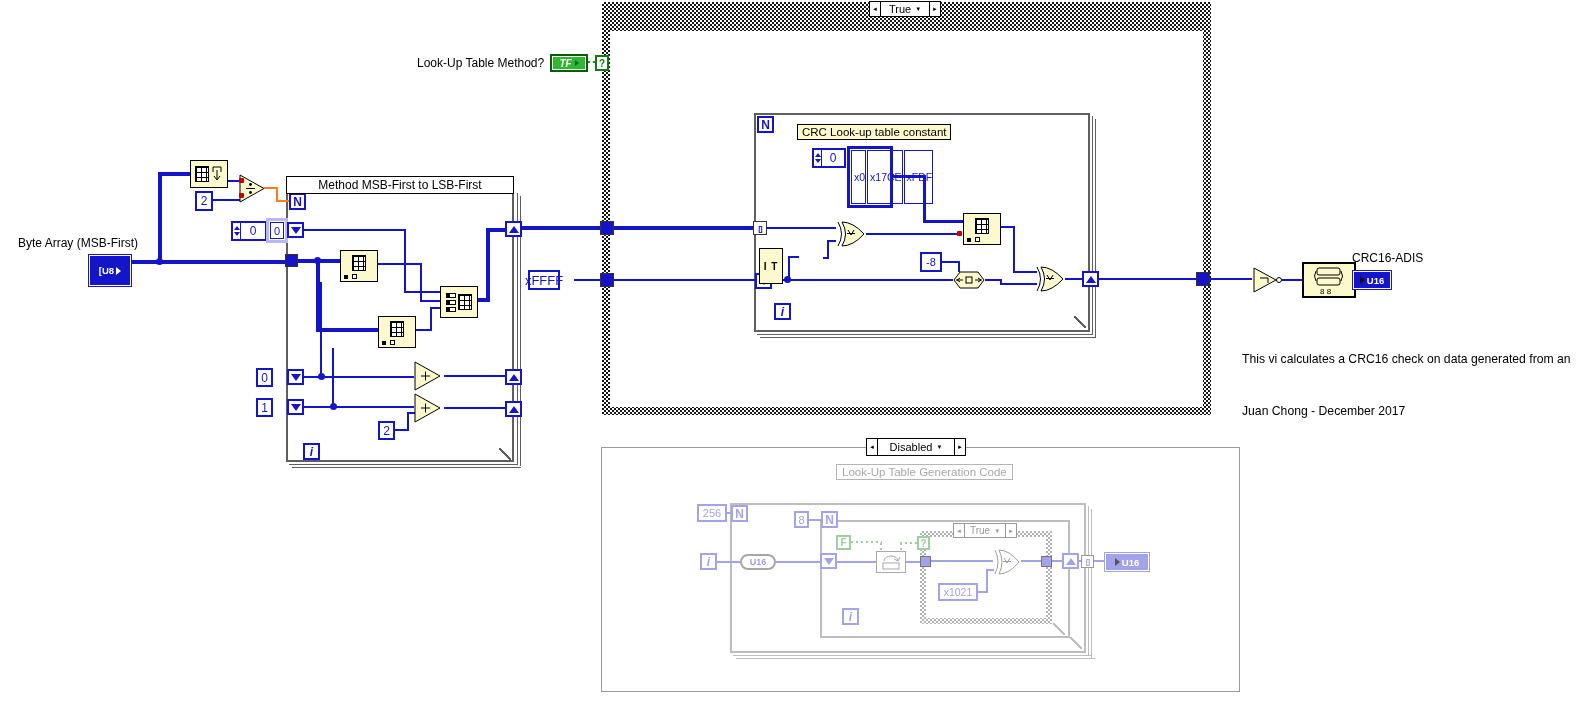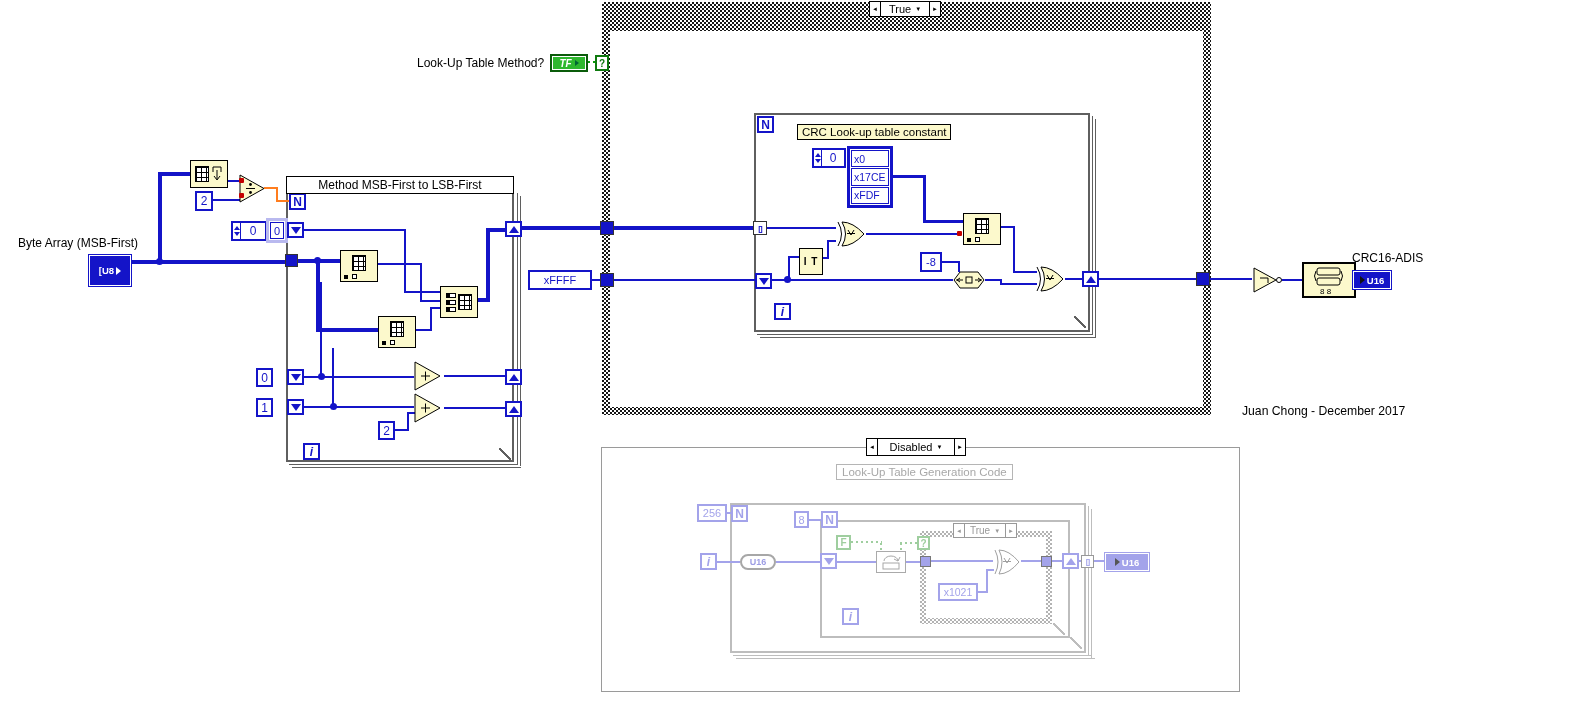--- a/index.html
+++ b/index.html
@@ -69,21 +69,21 @@
   .spcol{width:8px;height:100%;border-right:1px solid var(--blue);display:flex;flex-direction:column;
          align-items:center;justify-content:space-evenly}
   .su{width:0;height:0;border-left:3px solid transparent;border-right:3px solid transparent;border-bottom:4px solid var(--blue)}
   .sd{width:0;height:0;border-left:3px solid transparent;border-right:3px solid transparent;border-top:4px solid var(--blue)}
   .spval{flex:1;text-align:center}
   .init2{position:absolute;border:3px solid #b9b9ef;background:#fff;padding:1px;z-index:4}
   .init2 .in2{width:100%;height:100%;border:1px solid var(--blue);color:var(--blue);display:flex;
               align-items:center;justify-content:center;font-size:11px}
   
   .arrconst{position:absolute;border:3px solid var(--blue);background:#fff;z-index:4;display:flex;
-            flex-direction:column;padding:1px;gap:1px}
+            padding:1px;gap:1px}
   .cell{flex:1;border:1px solid var(--blue);color:var(--blue);font-size:10.5px;display:flex;
         align-items:center;padding-left:2px}
   
   .bool{position:absolute;border:2px solid #0a5c0a;background:#fff;padding:1px;z-index:4}
   .bool .in{background:#2eb82e;width:100%;height:100%;display:flex;align-items:center;justify-content:center;
             gap:2px;color:#fff;font-size:10px;font-weight:bold;font-style:italic}
   .playG{width:0;height:0;border-top:3px solid transparent;border-bottom:3px solid transparent;border-left:4px solid #063;margin-left:1px}
   .qterm{position:absolute;border:2px solid #0f7a0f;background:#fff;color:#0f7a0f;font-size:10px;font-weight:bold;
          display:flex;align-items:center;justify-content:center;z-index:6}
   .gq{border-color:#9fce9f;color:#9fce9f}
@@ -259,21 +259,21 @@
       <path d="M7,15 h9 M11.5,10.5 v9" stroke="#000" fill="none"></path>
   </svg>
   <svg class="svgnode" style="left:414px;top:393px" width="28" height="30">
     <polygon points="1,1 1,29 26,15" fill="#fcf9cc" stroke="#000"></polygon>
       <path d="M7,15 h9 M11.5,10.5 v9" stroke="#000" fill="none"></path>
   </svg>
 
   <div class="wh tk" style="left:522px;top:226px;width:80px"></div>
   <div class="tun" style="left:600px;top:221px;width:14px;height:14px"></div>
   <div class="wh tk" style="left:614px;top:226px;width:139px"></div>
-  <div class="const" style="left:528px;top:270px;width:64px;height:20px;font-size:11px">xFFFF</div>
+  <div class="const" style="left:528px;top:270px;width:32px;height:20px;font-size:13px">xFFFF</div>
   <div class="wh" style="left:574px;top:279px;width:28px"></div>
   <div class="tun" style="left:600px;top:273px;width:14px;height:14px"></div>
   <div class="wh" style="left:614px;top:279px;width:141px"></div>
 
   <div class="frame" style="left:754px;top:113px;width:336px;height:219px"></div>
   <div class="line" style="left:1092px;top:116px;width:1px;height:219px"></div>
   <div class="line" style="left:1095px;top:119px;width:1px;height:219px"></div>
   <div class="line" style="left:757px;top:334px;width:336px;height:1px"></div>
   <div class="line" style="left:760px;top:337px;width:336px;height:1px"></div>
   <div class="notch" style="left:1074px;top:316px"></div>
@@ -327,21 +327,21 @@
   <div class="wh" style="left:1099px;top:278px;width:97px"></div>
   <div class="tun" style="left:1196px;top:272px;width:14px;height:14px"></div>
   <div class="wh" style="left:1210px;top:278px;width:42px"></div>
 
   <div class="const" style="left:920px;top:252px;width:22px;height:20px;font-size:11px">-8</div>
   <svg class="svgnode" style="left:836px;top:221px" width="30" height="26">
     <path d="M2,1 Q9,13 2,25" fill="none" stroke="#000"></path>
     <path d="M6,1 Q13,13 6,25 Q17,25 28,13 Q17,1 6,1 Z" fill="#fcf9cc" stroke="#000"></path>
     <path d="M12,9 l3,5 3,-5 M11,12.5 h8" fill="none" stroke="#000"></path>
   </svg>
-  <div class="fn" style="left:799px;top:248px;width:24px;height:27px">
+  <div class="fn" style="left:759px;top:248px;width:24px;height:36px">
     <span class="itx">I T</span>
   </div>
   <svg class="svgnode" style="left:953px;top:270px" width="32" height="20">
     <polygon points="1,10 7,2 25,2 31,10 25,18 7,18" fill="#fcf9cc" stroke="#000"></polygon>
     <rect x="13" y="7" width="6" height="6" fill="none" stroke="#000"></rect>
     <path d="M3,10 h7 M22,10 h7 M7,8 l-3,2 3,2 M25,8 l3,2 -3,2" fill="none" stroke="#000"></path>
   </svg>
   <div class="fn" style="left:963px;top:213px;width:38px;height:32px">
     <span class="gg" style="margin-bottom:6px"></span>
     <span class="iarow">
@@ -371,20 +371,21 @@
   </div>
   <div class="wh" style="left:1340px;top:279px;width:12px"></div>
   <div class="lbl" style="left:1352px;top:251px">CRC16-ADIS</div>
   <div class="ind" style="left:1352px;top:270px;width:40px;height:20px">
     <div class="in">
         <i class="playL"></i>
         <span>U16</span>
       </div>
   </div>
 
+  <div class="doc" style="left:1242px;top:352px">This vi calculates a CRC16 check on data generated from an</div>
   <div class="doc" style="left:1242px;top:404px">Juan Chong - December 2017</div>
 
   <div class="gframe" style="left:601px;top:447px;width:639px;height:245px"></div>
   <div class="sel" style="left:866px;top:438px;width:100px;height:18px">
     <span class="ar">◄</span>
     <span class="mid">
         <span>Disabled</span>
         <span class="dd">▼</span>
       </span>
     <span class="ar">►</span>

